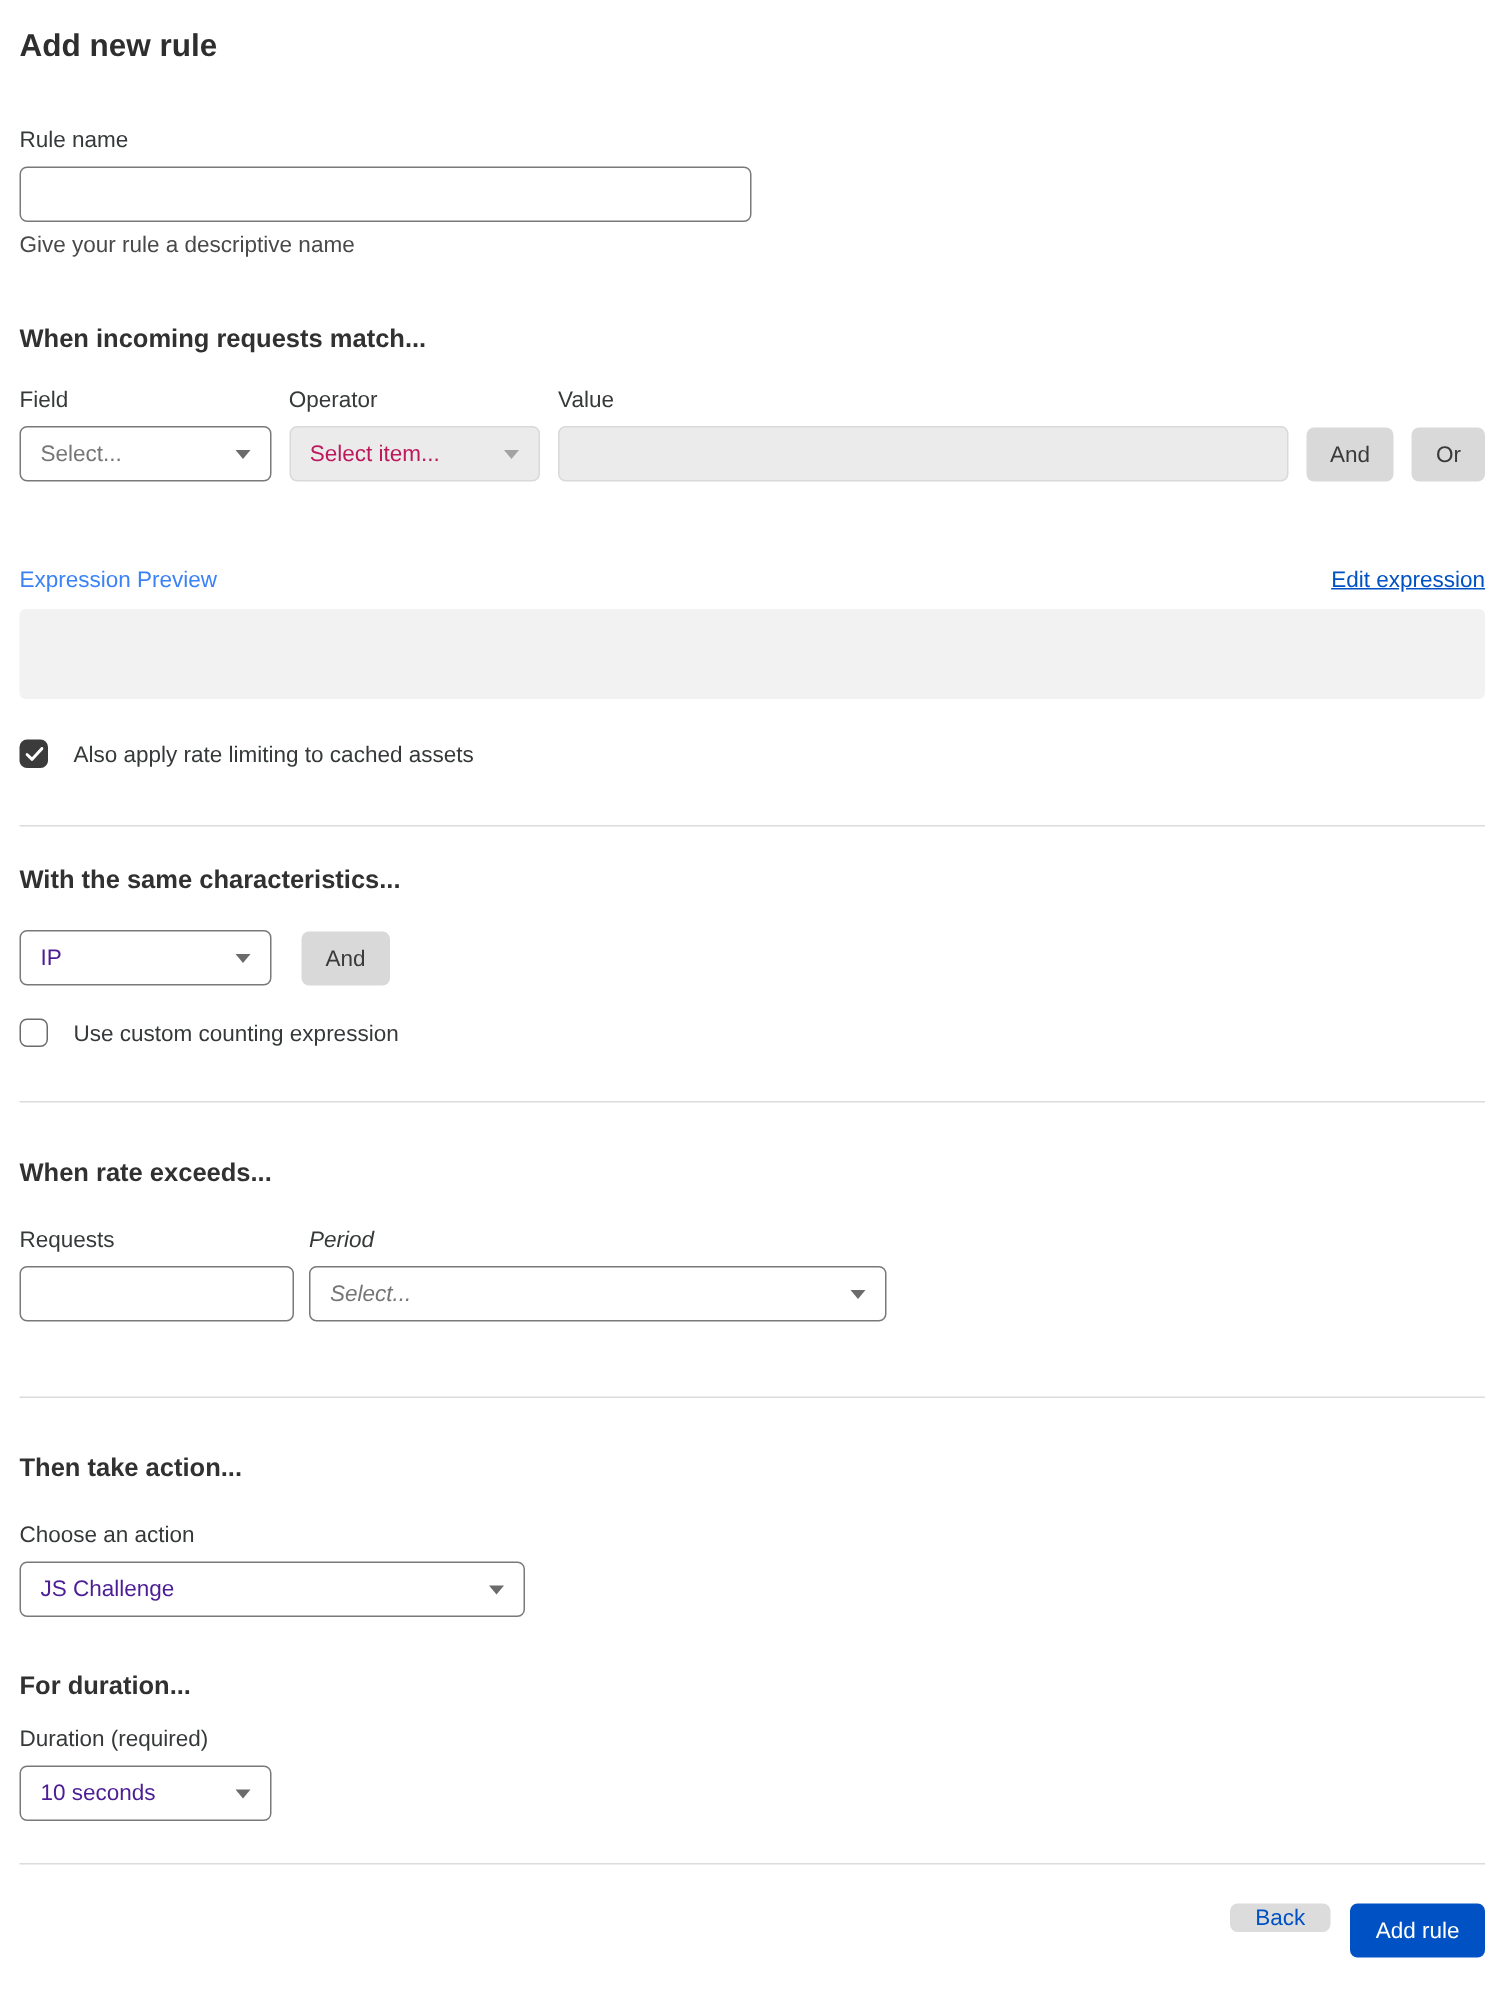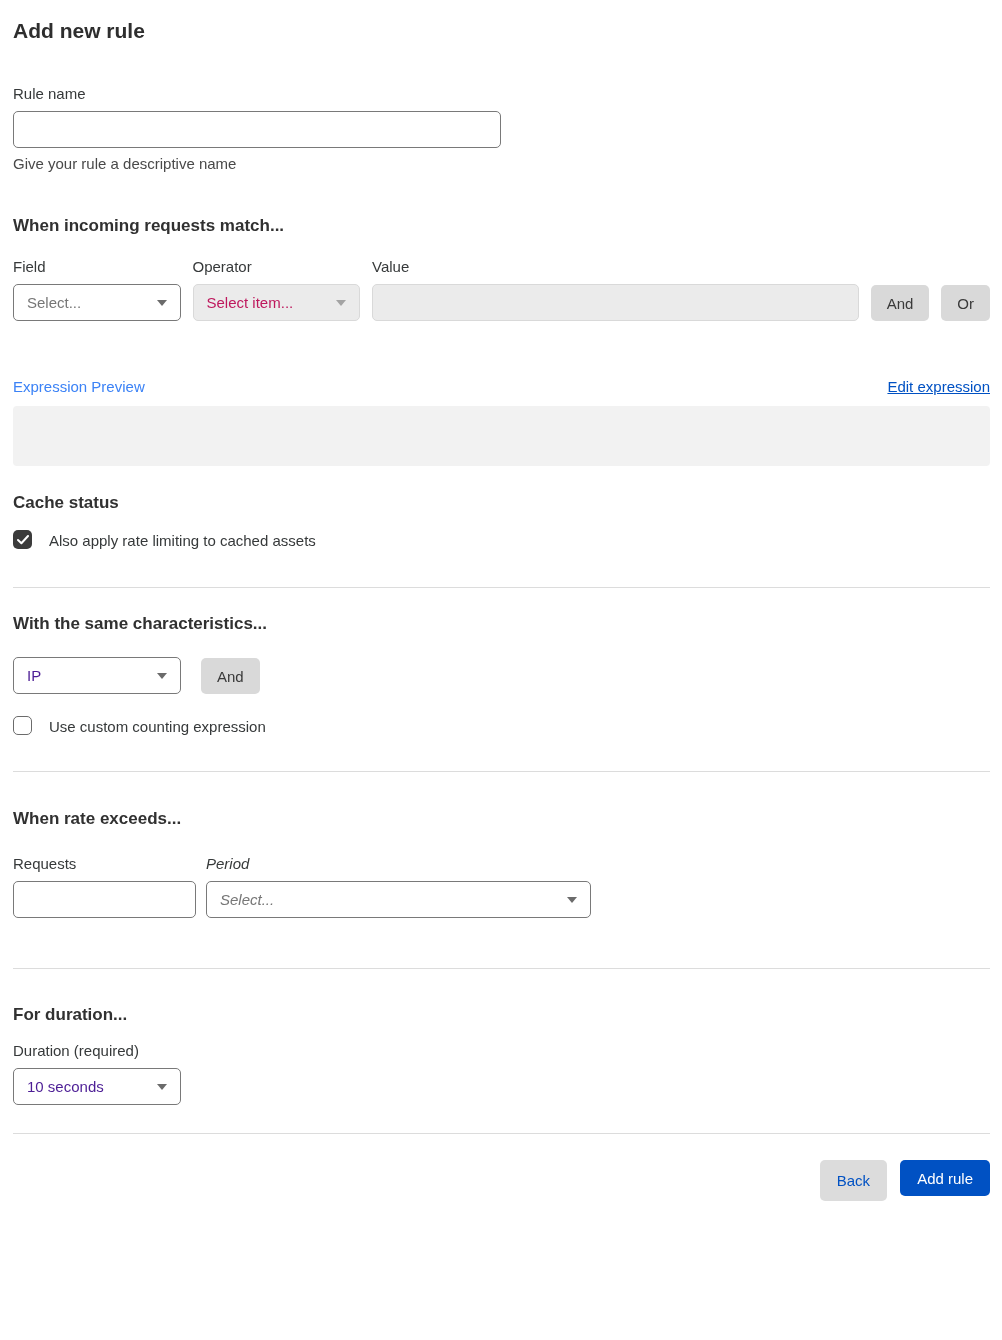--- a/index.html
+++ b/index.html
@@ -98,21 +98,21 @@
   .action-section { margin-top: 37px; }
   .action-section .field-label { margin-top: 26px; }
   .action-section .select { margin-top: 9px; }
 
   .duration-section { margin-top: 36px; }
   .duration-section .field-label { margin-top: 17px; }
   .duration-section .select { margin-top: 9px; }
 
   .footer { margin-top: 26px; display: flex; justify-content: flex-end; gap: 13px; }
   .back-btn {
-    height: 41px; background: #dcdcdc; color: #0051c3; border: none; border-radius: 5px;
+    height: 19px; background: #dcdcdc; color: #0051c3; border: none; border-radius: 5px;
     font-family: "Liberation Sans", sans-serif; font-size: 15px; padding: 0 17px; cursor: pointer;
   }
   .primary-btn {
     height: 36px; background: #0051c3; color: #ffffff; border: none; border-radius: 5px;
     font-family: "Liberation Sans", sans-serif; font-size: 15px; padding: 0 17px; cursor: pointer;
   }
 </style>
 </head>
 <body>
 
@@ -158,21 +158,20 @@
 
   <div>
     <div class="expr-header">
       <span class="expr-label">Expression Preview</span>
       <a class="link">Edit expression</a>
     </div>
     <div class="expr-box"></div>
   </div>
 
   <div class="cache-section">
-    <h2 class="section-heading">Cache status</h2>
     <div class="checkbox-row">
       <span class="checkbox checked">
         <svg width="12" height="10" viewBox="0 0 12 10">
           <path d="M1 5 L4.4 8.2 L11 1" stroke="#ffffff" stroke-width="2" fill="none" stroke-linecap="round" stroke-linejoin="round"></path>
         </svg>
       </span>
       <span class="checkbox-label">Also apply rate limiting to cached assets</span>
     </div>
   </div>
 
@@ -207,20 +206,28 @@
         <div class="select">
           <span class="placeholder">Select...</span>
           <span class="caret"></span>
         </div>
       </div>
     </div>
   </div>
 
   <hr class="divider div-3">
 
+  <div class="action-section">
+    <h2 class="section-heading">Then take action...</h2>
+    <label class="field-label">Choose an action</label>
+    <div class="select w-337">
+      <span class="select-value">JS Challenge</span>
+      <span class="caret"></span>
+    </div>
+  </div>
 
   <div class="duration-section">
     <h2 class="section-heading">For duration...</h2>
     <label class="field-label">Duration (required)</label>
     <div class="select w-168">
       <span class="select-value">10 seconds</span>
       <span class="caret"></span>
     </div>
   </div>
 

